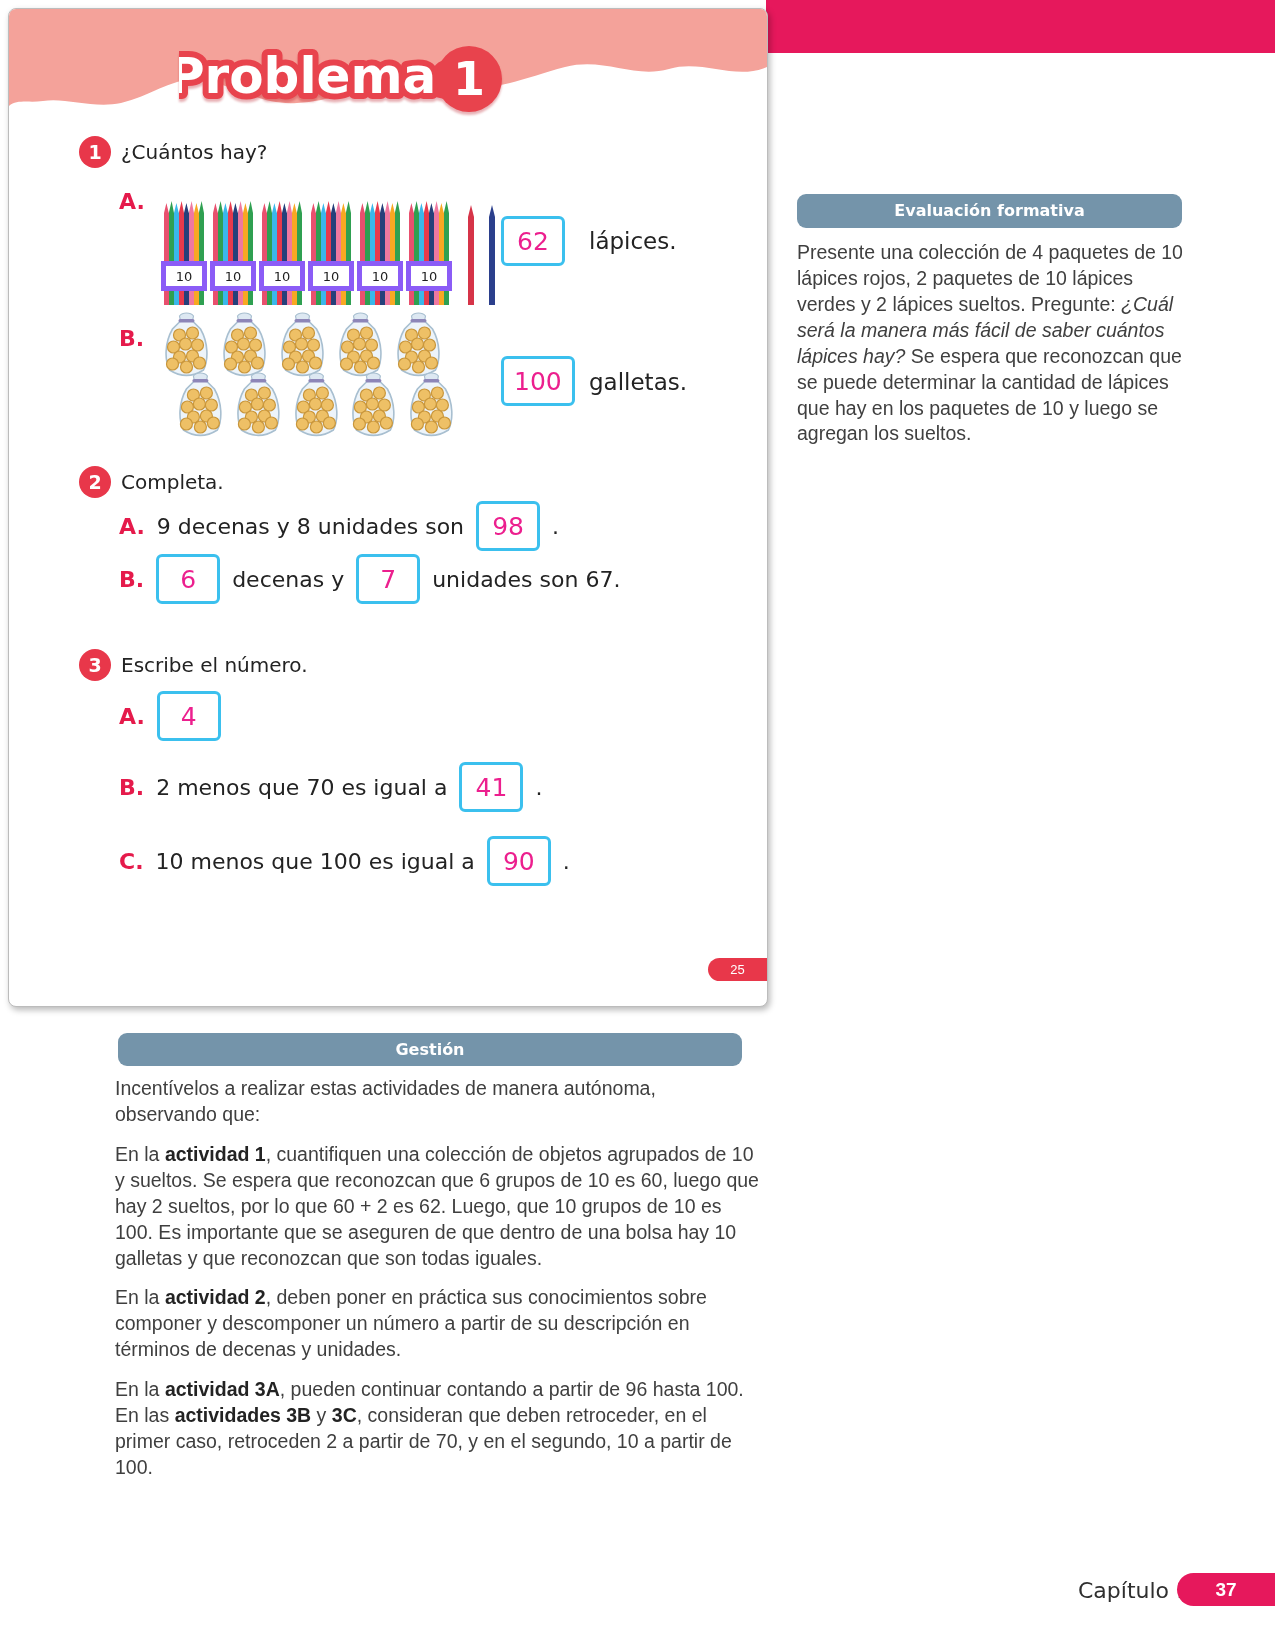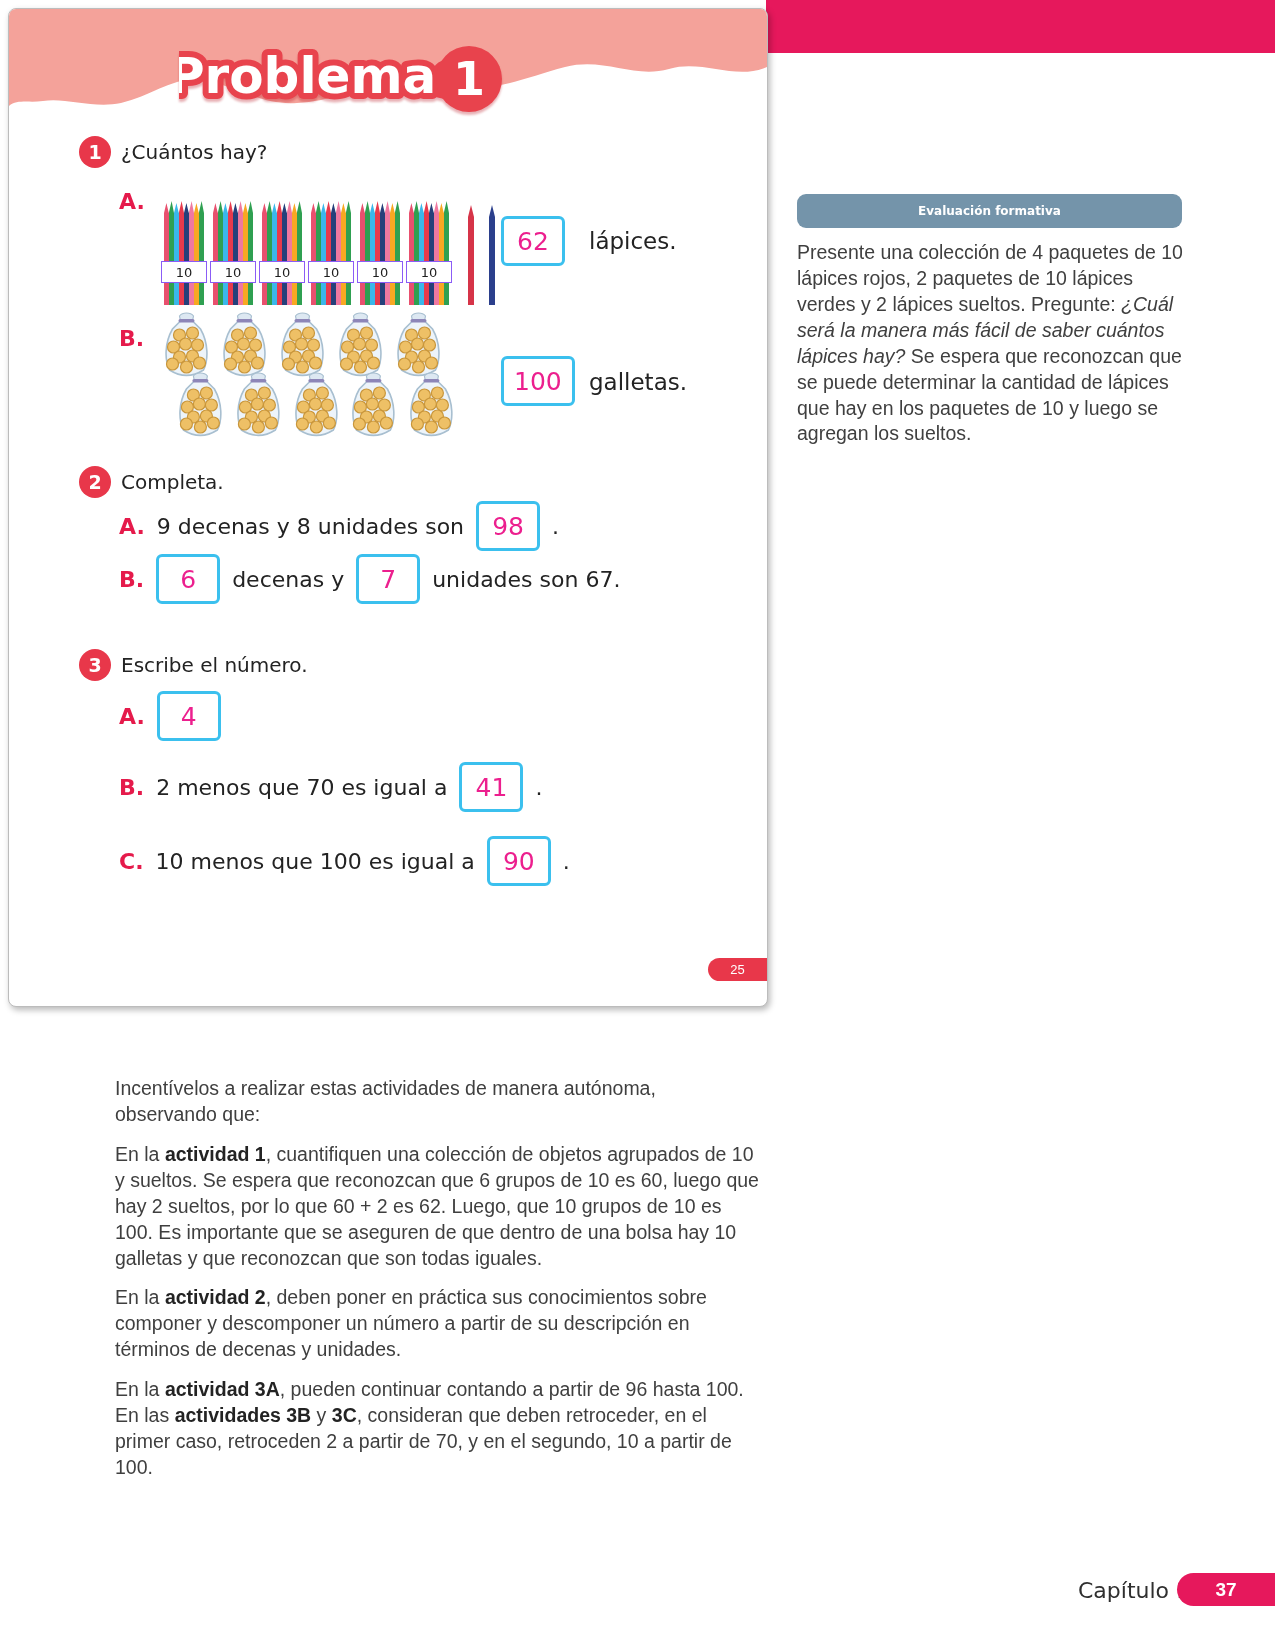--- a/index.html
+++ b/index.html
@@ -26,40 +26,40 @@
 
   
   #pencil-group{position:absolute;left:155px;top:176px;display:flex;align-items:flex-end;gap:9px;height:120px;}
   .bundle{position:relative;width:40px;height:104px;}
   .bundle-body{width:40px;height:104px;
     background:repeating-linear-gradient(90deg,#e8506e 0 5px,#2fa051 5px 10px,#3bb7ea 10px 15px,
       #e83a4c 15px 20px,#26407a 20px 25px,#f078a0 25px 30px,#f7a823 30px 35px,#2fa051 35px 40px);
     clip-path:polygon(0 12px,6% 2px,12% 12px,19% 0,25% 12px,31% 2px,37% 12px,44% 0,50% 12px,
       56% 2px,62% 12px,69% 0,75% 12px,81% 2px,87% 12px,94% 0,100% 12px,100% 100%,0 100%);}
   .bundle-label{position:absolute;left:-3px;right:-3px;top:60px;height:20px;background:#fff;
-    border:1px solid #8b5cf6;display:flex;align-items:center;justify-content:center;
+    border:5px solid #8b5cf6;display:flex;align-items:center;justify-content:center;
     font-size:13px;color:#1e1e1e;}
   .pencil{width:6px;height:100px;clip-path:polygon(50% 0,100% 12px,100% 100%,0 100%,0 12px);}
   .pencil.red{background:#d63448;margin-left:10px;}
   .pencil.blue{background:#2b3f8c;margin-left:6px;}
 
   
   #bag-group{position:absolute;left:150px;top:303px;width:300px;}
   .bag-row{display:flex;gap:3px;}
   .bag-row.second{margin-left:14px;margin-top:-6px;}
 
   .pill25{position:absolute;right:0;top:949px;width:59px;height:23px;background:#e8374a;
     border-radius:12px 0 0 12px;color:#fff;font-size:13px;display:flex;align-items:center;
     justify-content:center;font-family:"Liberation Sans",sans-serif;}
 
   
   #topbar{position:absolute;left:766px;top:0;width:509px;height:53px;background:#e6185c;}
   .guide-text{font-size:19.5px;line-height:1.33;color:#3f3f3f;}
   #side-note{position:absolute;left:797px;top:80px;width:386px;}
-  .section-header{background:#7494aa;color:#fff;font-weight:bold;font-size:12px;text-align:center;
+  .section-header{background:#7494aa;color:#fff;font-weight:bold;font-size:16px;text-align:center;
     border-radius:9px;font-family:"DejaVu Sans",sans-serif;}
   #eval-header{position:absolute;left:797px;top:194px;width:385px;height:34px;line-height:34px;}
   #eval-text{position:absolute;left:797px;top:240px;width:394px;}
   .it{font-style:italic;}
   .bd{font-weight:bold;color:#232323;}
 
   
   #gestion-header{position:absolute;left:118px;top:1033px;width:624px;height:33px;line-height:33px;}
   #gestion-body{position:absolute;left:115px;top:1076px;width:644px;}
   #gestion-body p{margin:0 0 14px 0;}
@@ -235,20 +235,21 @@
     <div class="pill25">25</div>
   </div>
 
 
   <div id="eval-header" class="section-header">Evaluación formativa</div>
 
   <div id="eval-text" class="guide-text">
     <span>Presente una colección de 4 paquetes de 10 lápices rojos, 2 paquetes de 10 lápices verdes y 2 lápices sueltos. Pregunte: </span><span class="it">¿Cuál será la manera más fácil de saber cuántos lápices hay?</span><span> Se espera que reconozcan que se puede determinar la cantidad de lápices que hay en los paquetes de 10 y luego se agregan los sueltos.</span>
   </div>
 
+  <div id="gestion-header" class="section-header">Gestión</div>
 
   <div id="gestion-body" class="guide-text">
     <p>Incentívelos a realizar estas actividades de manera autónoma, observando que:</p>
     <p><span>En la </span><span class="bd">actividad 1</span><span>, cuantifiquen una colección de objetos agrupados de 10 y sueltos. Se espera que reconozcan que 6 grupos de 10 es 60, luego que hay 2 sueltos, por lo que 60 + 2 es 62. Luego, que 10 grupos de 10 es 100. Es importante que se aseguren de que dentro de una bolsa hay 10 galletas y que reconozcan que son todas iguales.</span></p>
     <p><span>En la </span><span class="bd">actividad 2</span><span>, deben poner en práctica sus conocimientos sobre componer y descomponer un número a partir de su descripción en términos de decenas y unidades.</span></p>
     <p><span>En la </span><span class="bd">actividad 3A</span><span>, pueden continuar contando a partir de 96 hasta 100. En las </span><span class="bd">actividades 3B</span><span> y </span><span class="bd">3C</span><span>, consideran que deben retroceder, en el primer caso, retroceden 2 a partir de 70, y en el segundo, 10 a partir de 100.</span></p>
   </div>
 
   <div id="footer-chapter">Capítulo 1</div>
   <div id="footer-pill">37</div>

